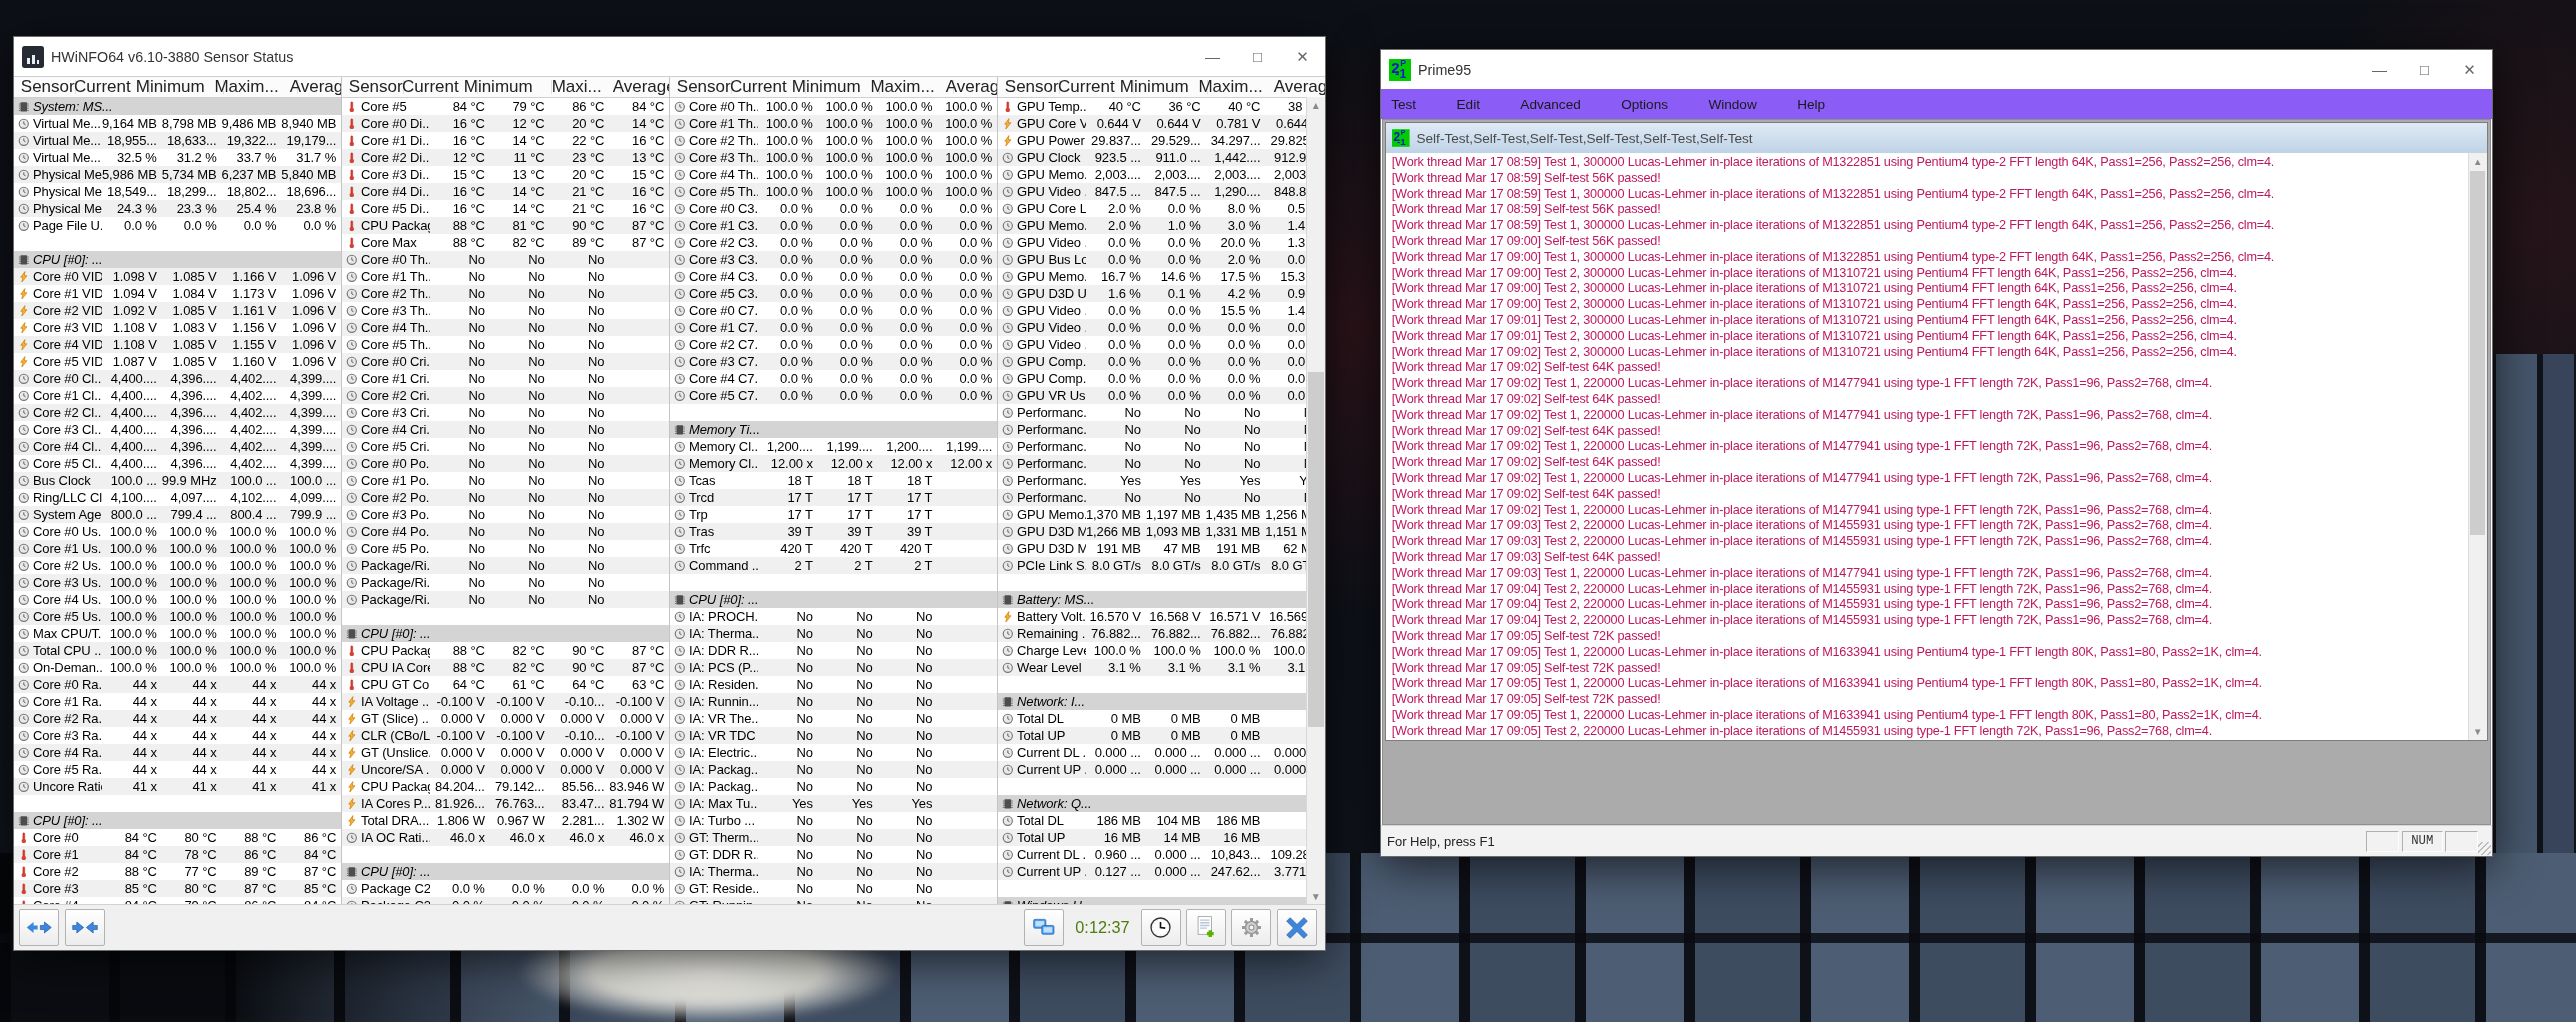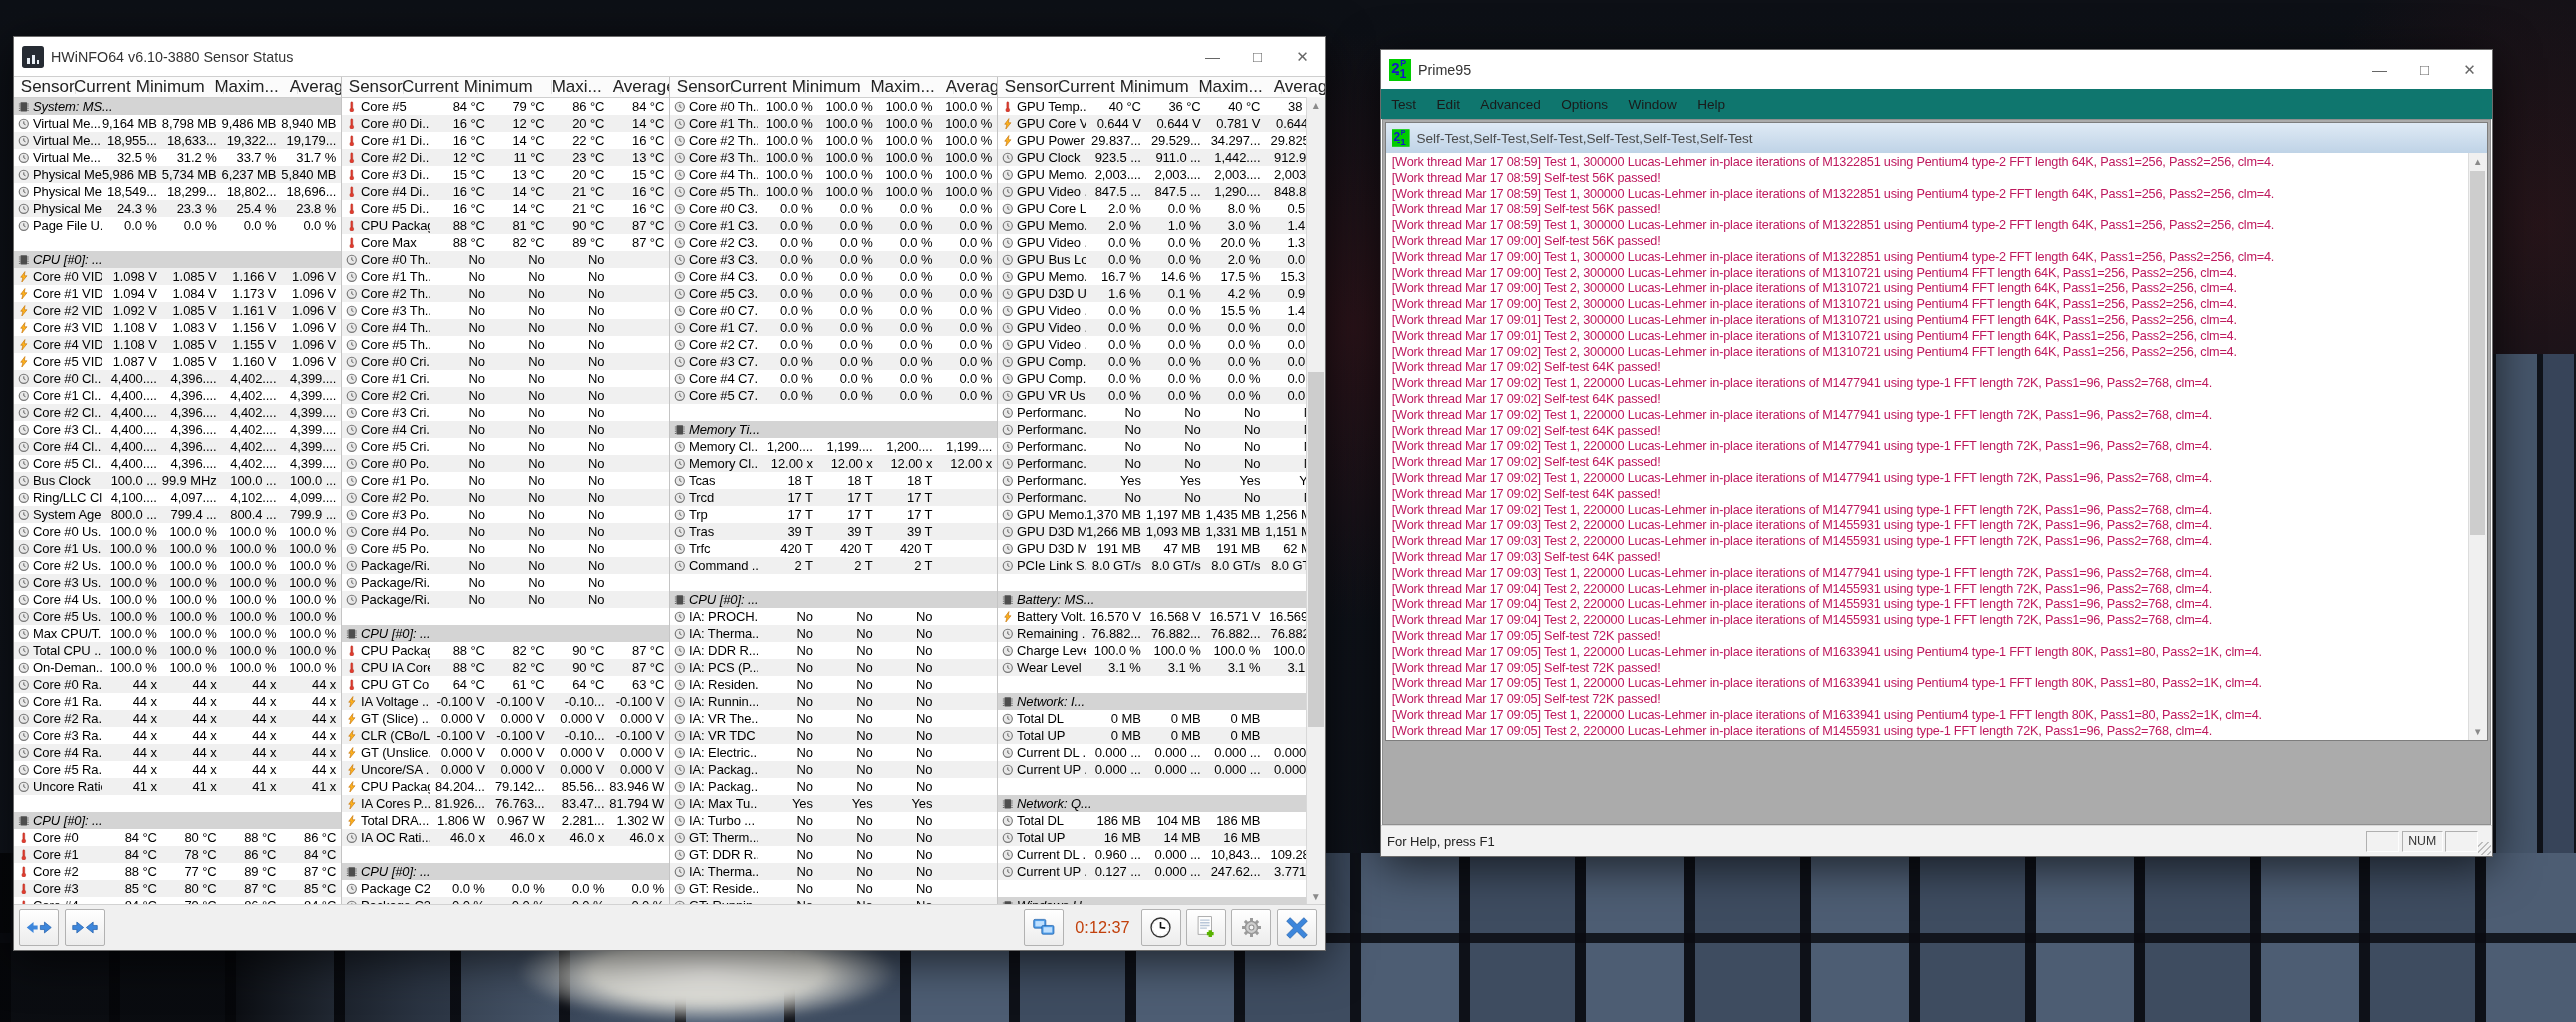--- a/index.html
+++ b/index.html
@@ -42,44 +42,44 @@
   .hw-row.sec{background:#d4d4d4;font-style:italic;}
   .hw-row .ric{width:19px;display:flex;justify-content:center;flex:none;}
   .hw-row .rlab{flex:1 1 0;min-width:0;white-space:nowrap;overflow:hidden;}
   .hw-row .rv{width:55px;flex:none;text-align:right;padding-right:4.8px;white-space:nowrap;}
   .hw-sb{position:absolute;right:0;top:20px;bottom:0;width:18.4px;background:#f0f0f0;border-left:0.7px solid #d8d8d8;}
   .hw-sb .ar{position:absolute;left:0;width:100%;height:17.7px;display:flex;align-items:center;justify-content:center;color:#8a8a8a;font-size:10.2px;}
   .hw-sb .ar.up{top:0;} .hw-sb .ar.dn{bottom:0;}
   .hw-sb .th{position:absolute;left:1.4px;right:1.4px;top:34%;height:44%;background:#cdcdcd;}
   .hw-tools{position:absolute;left:0;right:0;bottom:0;height:45px;background:#f0f0f0;border-top:0.7px solid #d2d2d2;display:flex;align-items:center;}
   .tbtn{width:38px;height:35px;margin-left:5.4px;background:linear-gradient(#ffffff,#ececec);border:0.7px solid #b2b2b2;border-radius:2px;display:flex;align-items:center;justify-content:center;}
-  .hw-time{font-size:16.3px;color:#c2410c;margin:0 11px;}
+  .hw-time{font-size:16.3px;color:#4d7c0f;margin:0 11px;}
   .hw-right{margin-left:auto;display:flex;align-items:center;margin-right:8.2px;}
   
   .p95{left:1380px;top:49px;width:1111px;height:806px;}
   .p95-ico{width:22px;height:22px;margin-left:8.2px;background:#00cc00;position:relative;font-weight:bold;color:#1515c8;}
   .p95-ico .a{position:absolute;left:2px;top:0.7px;font-size:15px;}
   .p95-ico .p{position:absolute;left:11px;top:-0.7px;font-size:8.8px;}
   .p95-ico .b{position:absolute;left:6.1px;top:8.8px;font-size:12.3px;}
-  .p95-menu{position:absolute;left:0;top:39px;right:0;height:30px;background:#0f766e;display:flex;align-items:center;border-bottom:0.7px solid #e5e5e5;}
+  .p95-menu{position:absolute;left:0;top:39px;right:0;height:30px;background:#8b5cf6;display:flex;align-items:center;border-bottom:0.7px solid #e5e5e5;gap:20px;}
   .mi{font-size:13.6px;color:#1a1a1a;padding:0 10.2px;}
   .p95-mdi{position:absolute;left:1.4px;right:1.4px;top:69px;bottom:31px;background:#ababab;border:0.7px solid #8f8f8f;}
   .child{position:absolute;left:2px;right:2px;top:2px;height:617px;border:0.7px solid #7d7d7d;background:#fff;}
   .child-tbar{height:30px;background:linear-gradient(#dfeaf5,#bfd3e6);border-bottom:0.7px solid #9ab2c8;display:flex;align-items:center;}
   .child-tbar .cico{transform:scale(.8);transform-origin:left center;margin-left:5.4px;}
   .child-ttl{font-size:13.6px;color:#4a4a4a;margin-left:2.7px;white-space:nowrap;overflow:hidden;}
   .p95-log{position:absolute;left:0;right:17.7px;top:30px;bottom:0;overflow:hidden;padding:2px 0 0 5.4px;background:#fff;}
   .logline{font-size:12.7px;line-height:15.8px;font-weight:normal;color:#be185d;white-space:nowrap;letter-spacing:-0.2px;}
   .p95-sb{position:absolute;right:0;top:30px;bottom:0;width:17.7px;background:#f0f0f0;border-left:0.7px solid #dcdcdc;}
   .p95-sb .ar{position:absolute;left:0;width:100%;height:16.3px;display:flex;align-items:center;justify-content:center;color:#8a8a8a;font-size:9.5px;}
   .p95-sb .ar.up{top:0;} .p95-sb .ar.dn{bottom:0;}
   .p95-sb .th{position:absolute;left:1.4px;right:1.4px;top:17.7px;height:62%;background:#cdcdcd;}
   .p95-status{position:absolute;left:0;right:0;bottom:0;height:30px;background:#f2f2f2;border-top:0.7px solid #d8d8d8;display:flex;align-items:center;font-size:13px;color:#222;}
   .p95-status .lmsg{margin-left:6px;}
-  .p95-status .cells{margin-left:auto;display:flex;align-items:center;gap:2.7px;margin-right:13.6px;}
+  .p95-status .cells{margin-left:auto;display:flex;align-items:center;gap:2.7px;margin-right:13.6px;font-family:Liberation Mono, monospace;}
   .scell{height:19px;border:0.7px solid;border-color:#b0b0b0 #fdfdfd #fdfdfd #b0b0b0;display:flex;align-items:center;justify-content:center;font-size:12.3px;color:#333;}
   .grip{position:absolute;right:1.4px;bottom:1.4px;width:12.3px;height:12.3px;
     background:repeating-linear-gradient(135deg,rgba(0,0,0,0) 0 2.7px,#bdbdbd 2.7px 4.1px);}
 </style>
 </head>
 <body>
 
 <div class="screen">
   <div class="wp-side"></div>
   <div class="wp-panes"></div>

